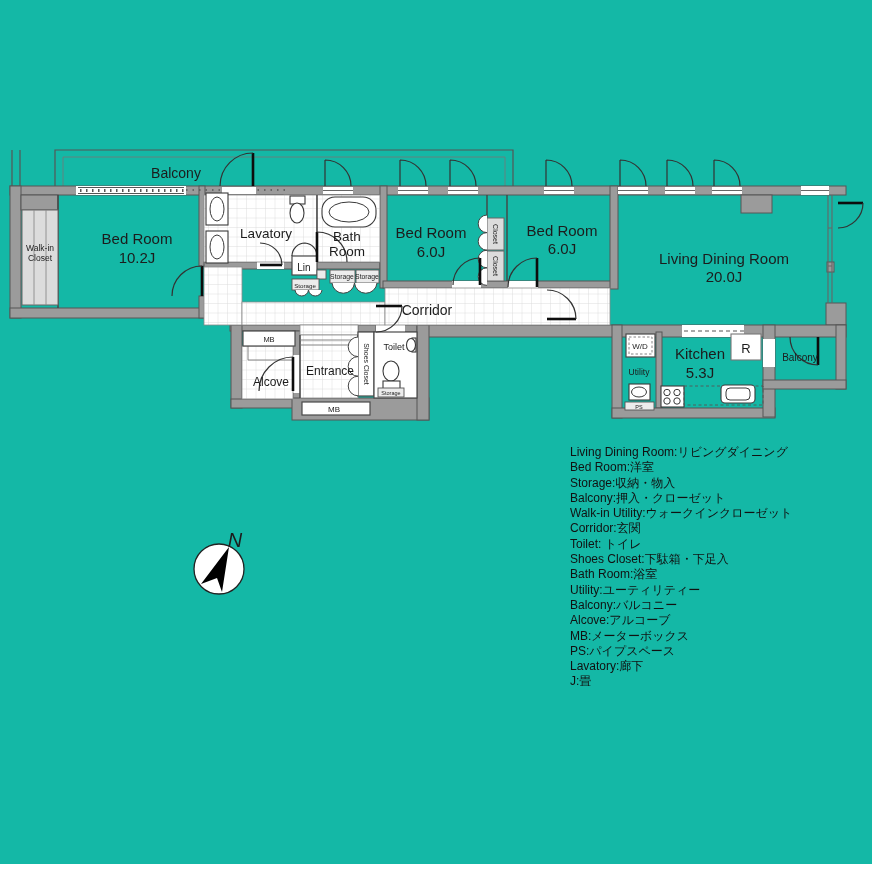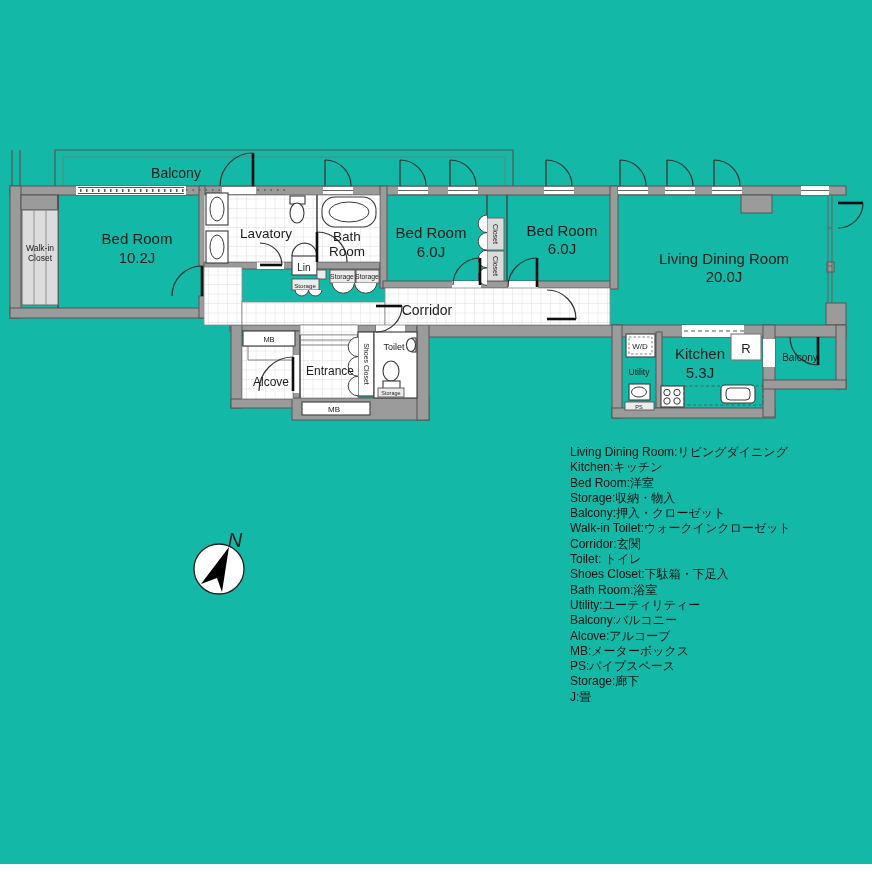--- a/index.html
+++ b/index.html
@@ -269,30 +269,29 @@
 
   <g>
     <circle cx="219" cy="569" r="25" fill="#fff" stroke="#222" stroke-width="1.3"></circle>
     <polygon points="229,547 201,584 217,578 222,592" fill="#000"></polygon>
     <text x="235" y="547" font-size="20" text-anchor="middle" font-family="Liberation Serif, DejaVu Serif, serif" font-style="italic">N</text>
   </g>
 </svg>
 
 <div class="legend">
   <div>Living Dining Room:リビングダイニング</div>
-  <div>Kitchen:キッチン</div>
   <div>Bed Room:洋室</div>
   <div>Storage:収納・物入</div>
   <div>Balcony:押入・クローゼット</div>
-  <div>Walk-in Toilet:ウォークインクローゼット</div>
+  <div>Walk-in Utility:ウォークインクローゼット</div>
   <div>Corridor:玄関</div>
   <div>Toilet: トイレ</div>
   <div>Shoes Closet:下駄箱・下足入</div>
   <div>Bath Room:浴室</div>
   <div>Utility:ユーティリティー</div>
   <div>Balcony:バルコニー</div>
   <div>Alcove:アルコーブ</div>
   <div>MB:メーターボックス</div>
   <div>PS:パイプスペース</div>
-  <div>Storage:廊下</div>
+  <div>Lavatory:廊下</div>
   <div>J:畳</div>
 </div>
 </div>
 
 </body></html>

